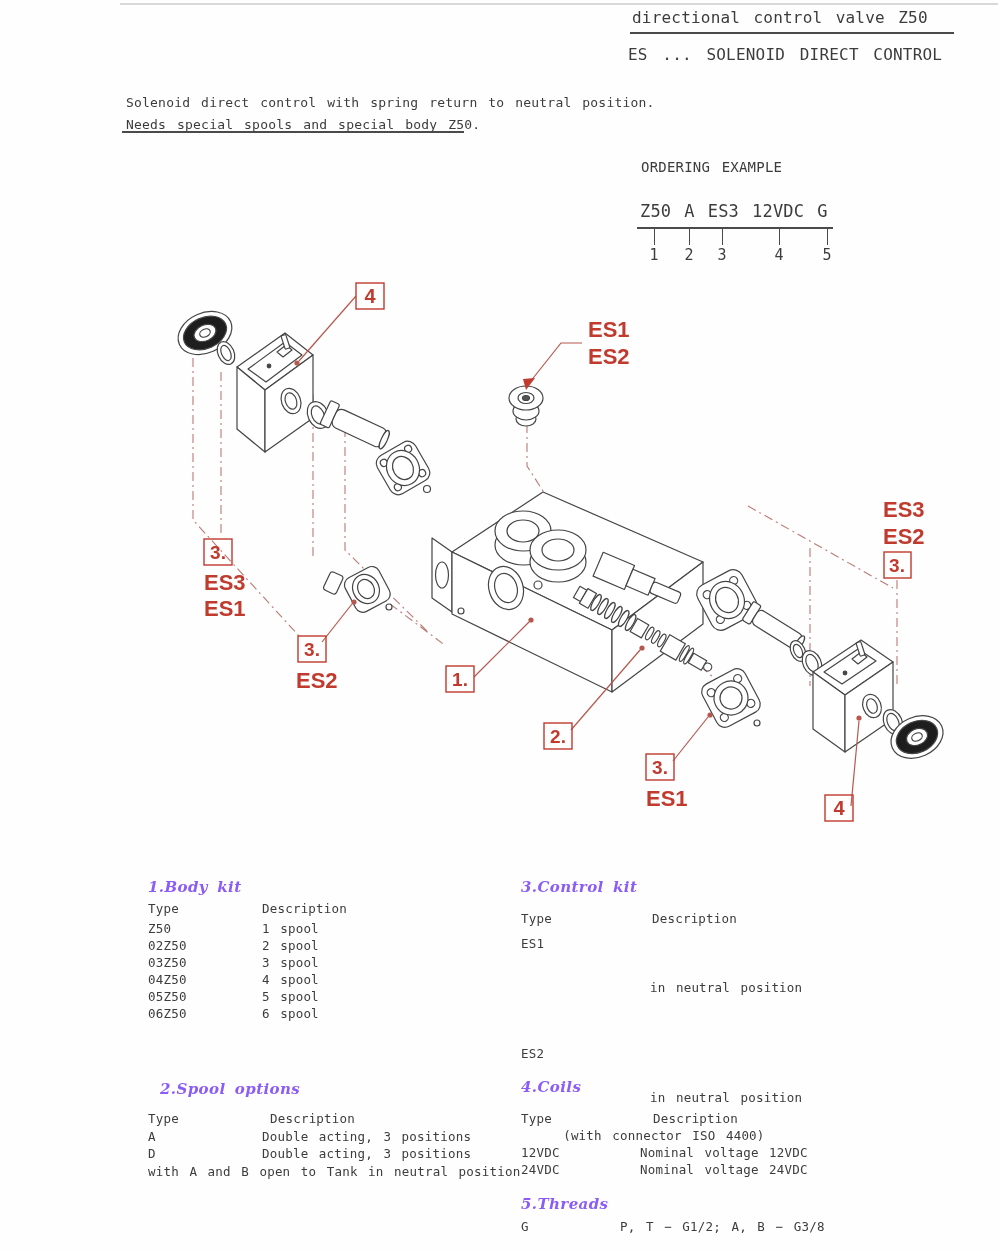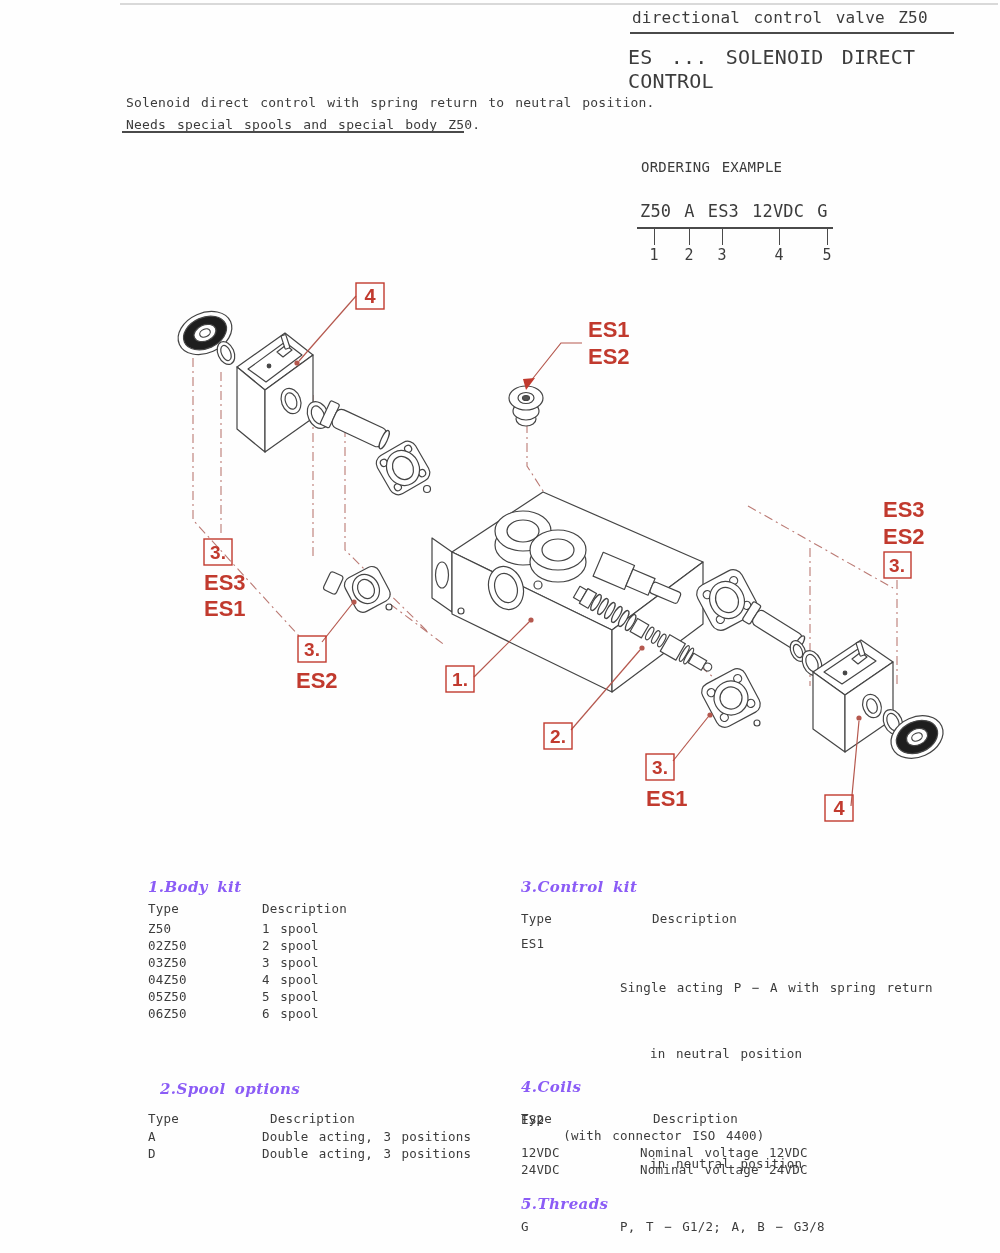--- a/index.html
+++ b/index.html
@@ -33,21 +33,21 @@
   .tick{position:absolute;width:1.3px;height:16px;background:#4a4a4a;}
   .ord-num{position:absolute;width:16px;text-align:center;font-size:15px;}
 </style>
 </head>
 <body>
 
 <div class="abs faint-rule" style="left:120px;top:3px;width:878px;"></div>
 
 <div class="abs mono" style="left:632px;top:8px;font-size:16px;">directional control valve Z50</div>
 <div class="abs rule" style="left:630px;top:32px;width:324px;"></div>
-<div class="abs mono" style="left:628px;top:45px;font-size:20px;word-spacing:0.3em;">ES ... SOLENOID DIRECT CONTROL</div>
+<div class="abs mono" style="left:628px;top:45px;font-size:16px;word-spacing:0.3em;">ES ... SOLENOID DIRECT CONTROL</div>
 
 <div class="abs mono" style="left:126px;top:92px;font-size:13px;line-height:22px;">
   <div>Solenoid direct control with spring return to neutral position.</div>
   <div>Needs special spools and special body Z50.</div>
 </div>
 <div class="abs rule" style="left:122px;top:131px;width:342px;"></div>
 
 <div class="abs mono" style="left:641px;top:159px;font-size:14px;">ORDERING EXAMPLE</div>
 <div class="abs ord-code mono" style="left:640px;top:201px;">
   <span>Z50</span>
@@ -361,21 +361,20 @@
 
 <div class="abs sec-heading" style="left:521px;top:878px;">3.Control kit</div>
 <div class="abs mono tbl ck" style="left:521px;top:908px;">
   <div class="row">
     <span class="cell-type">Type</span>
     <span class="cell-desc hdr-pad32">Description</span>
   </div>
   <div class="row" style="margin-top:3px;">
     <span class="cell-type">ES1</span>
     <span class="cell-desc">
-      <div>Single acting P − A with spring return</div>
       <div class="desc2">in neutral position</div>
     </span>
   </div>
   <div class="row">
     <span class="cell-type">ES2</span>
     <span class="cell-desc">
       <div class="desc2">in neutral position</div>
     </span>
   </div>
 
@@ -388,20 +387,21 @@
     <span class="cell-desc hdr-pad8">Description</span>
   </div>
   <div class="row">
     <span class="cell-type">A</span>
     <span class="cell-desc">Double acting, 3 positions</span>
   </div>
   <div class="row">
     <span class="cell-type">D</span>
     <span class="cell-desc">Double acting, 3 positions</span>
   </div>
+  <div>with A and B open to Tank in neutral position</div>
 </div>
 
 <div class="abs sec-heading" style="left:521px;top:1078px;">4.Coils</div>
 <div class="abs mono tbl co" style="left:521px;top:1110px;">
   <div class="row">
     <span class="cell-type">Type</span>
     <span class="cell-desc hdr-pad13">Description</span>
   </div>
   <div style="margin-left:-1px;text-align:center;">(with connector ISO 4400)</div>
   <div class="row">

